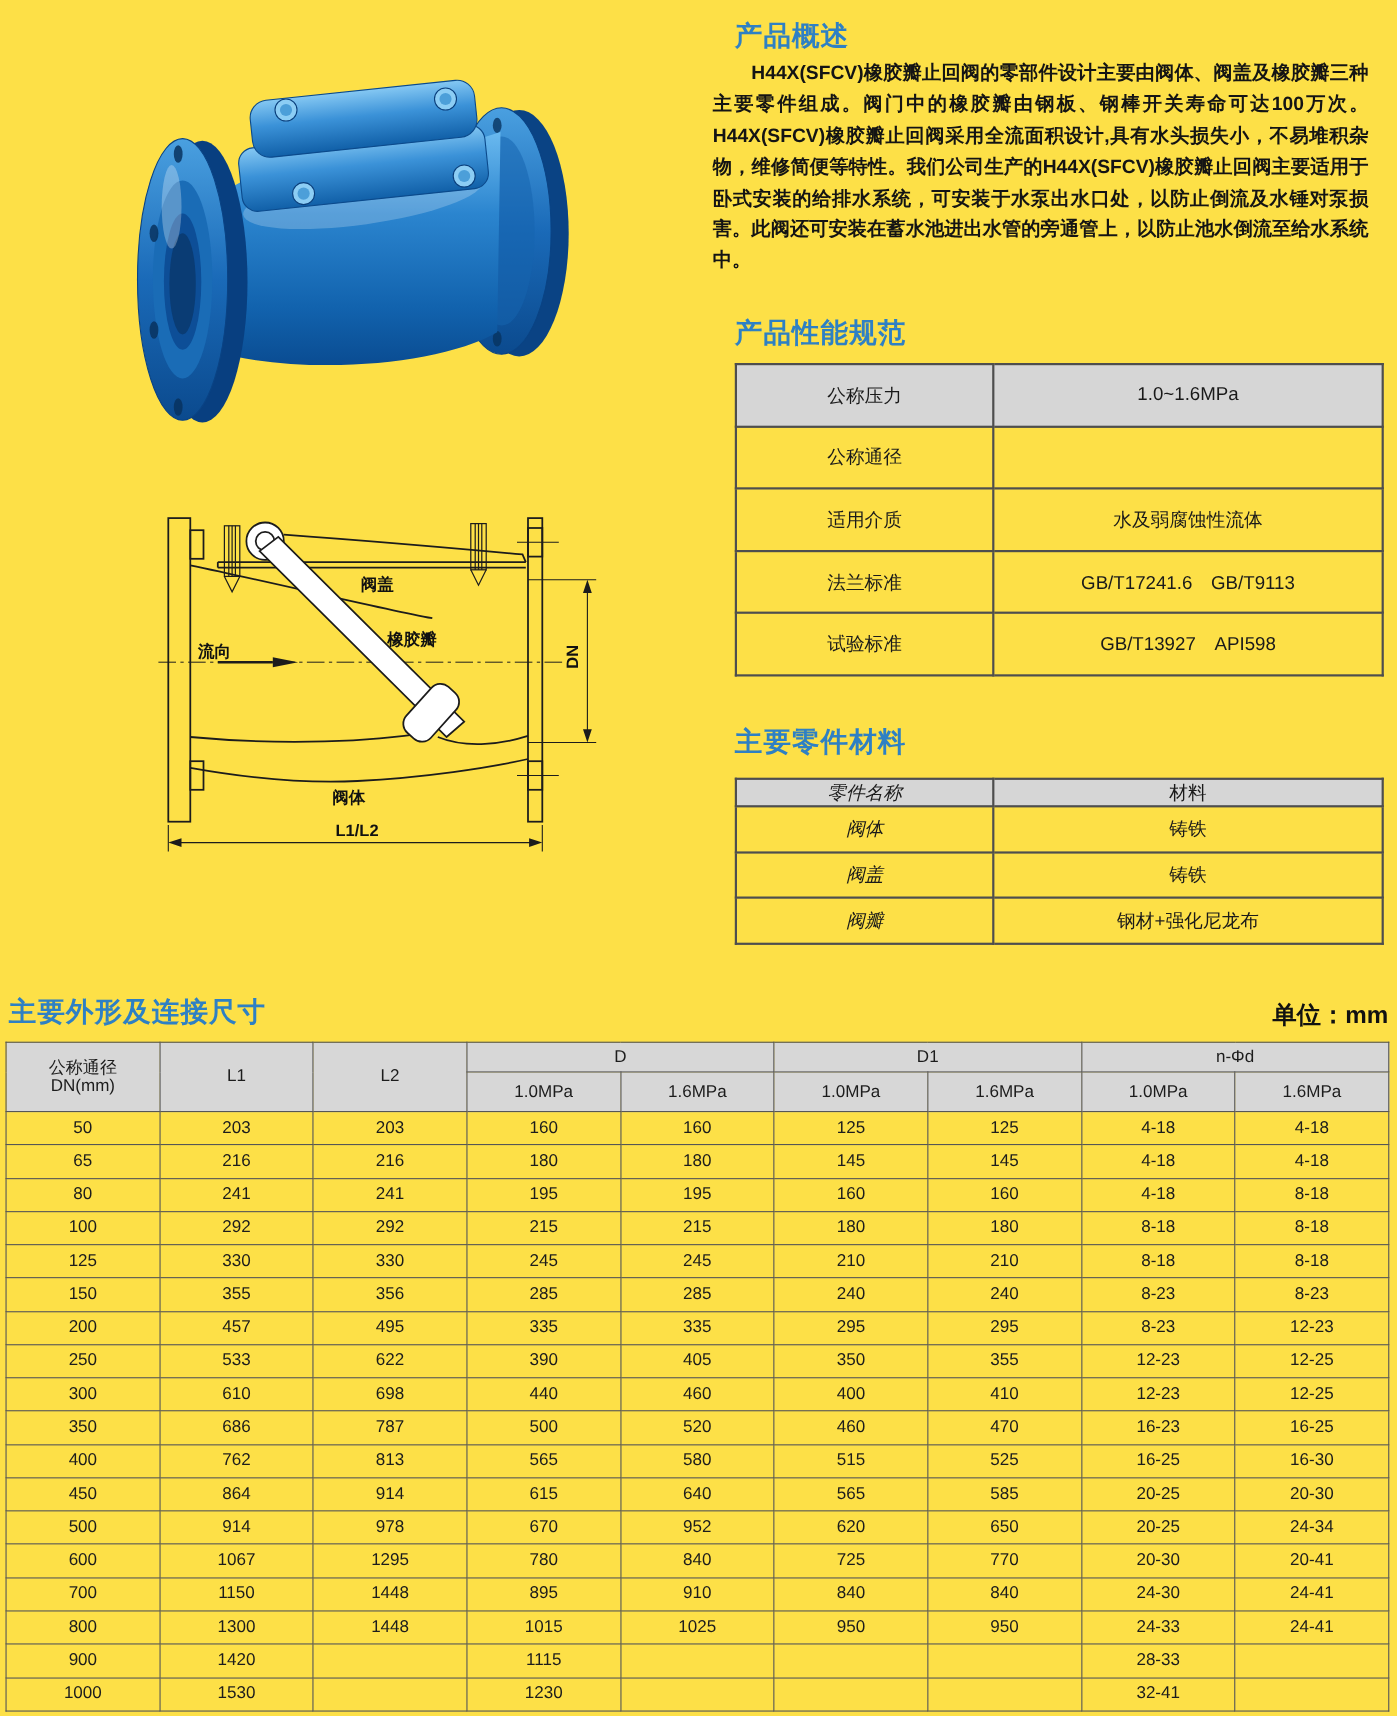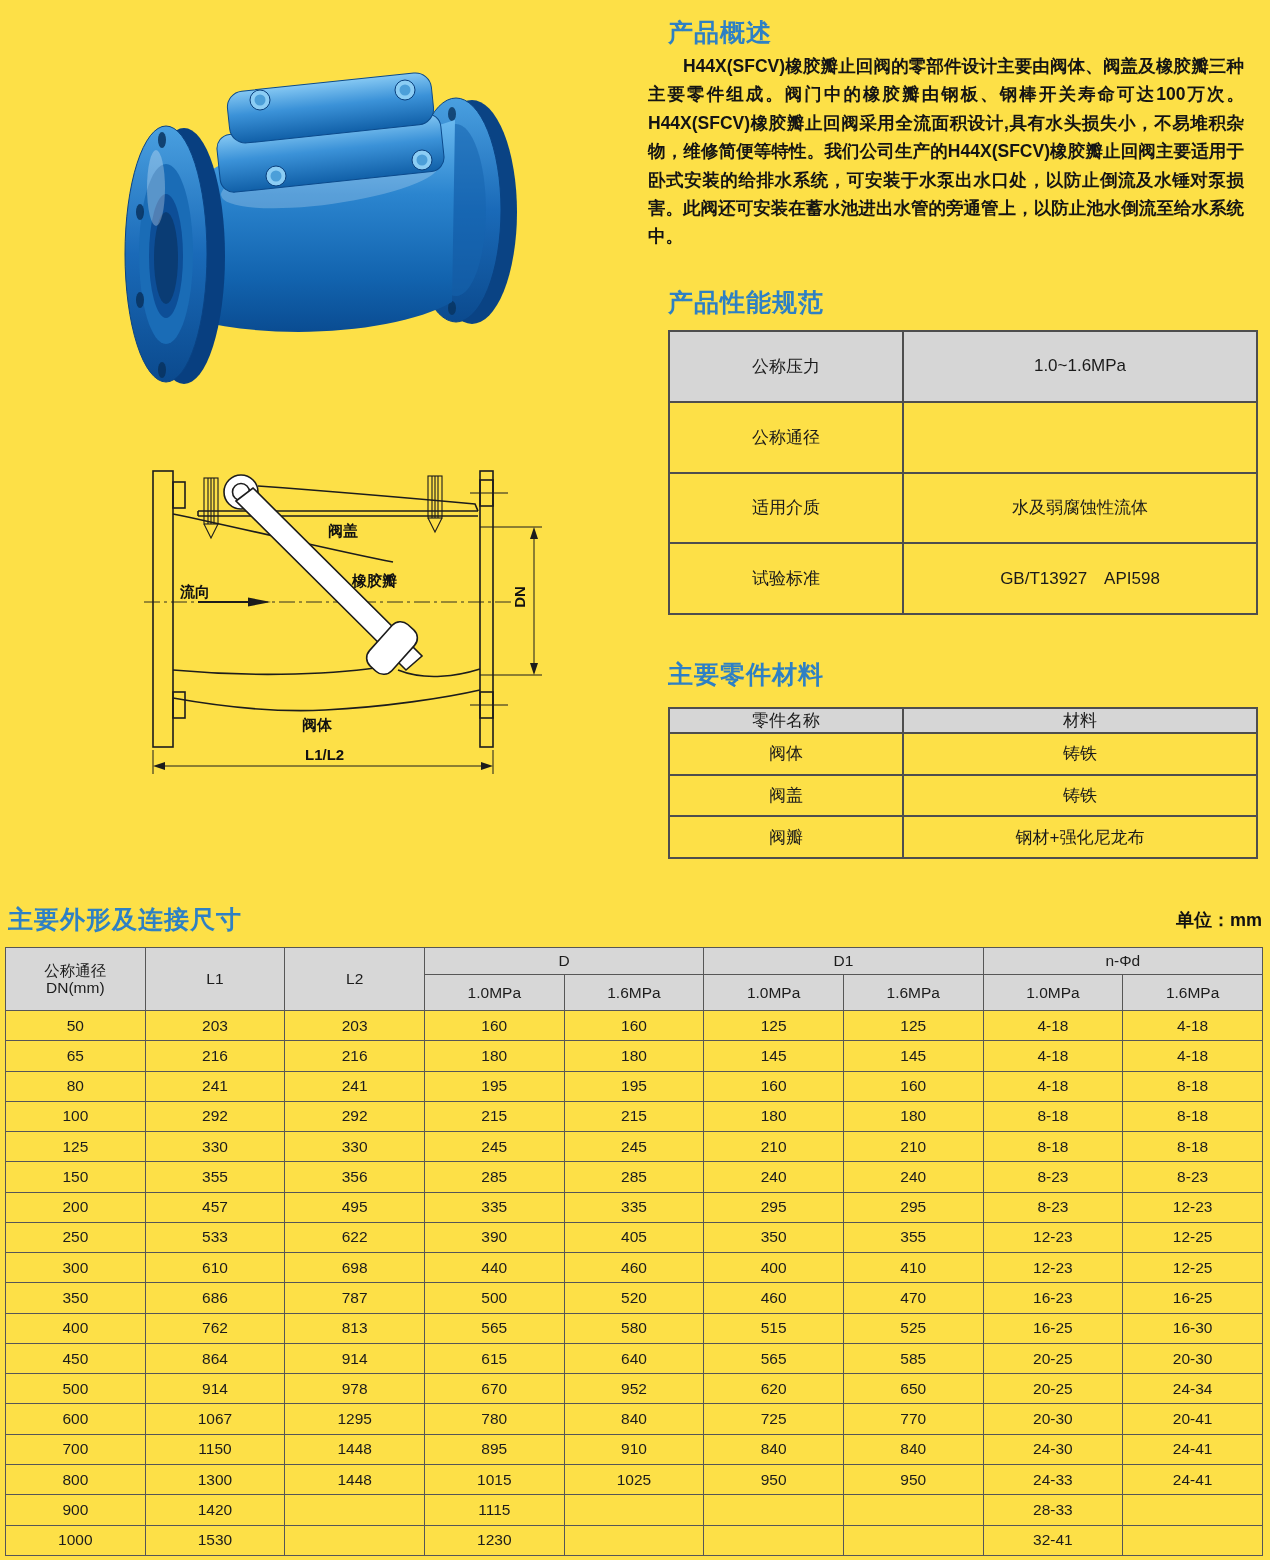--- a/index.html
+++ b/index.html
@@ -15,22 +15,22 @@
   
   table.spec{position:absolute;left:668px;border-collapse:collapse;table-layout:fixed;width:590px;
     font-size:17px;color:#1a1a1a;}
   table.spec td,table.spec th{border:2px solid #4e4e4e;text-align:center;vertical-align:middle;
     font-weight:normal;padding:0;margin-top:28px;}
   table.perf{top:330px;height:285px;}
   table.perf td:first-child{width:232px;}
   table.perf tbody tr:first-child{background:#d6d6d6;}
   table.mat{top:707px;height:152px;}
   table.mat th{background:#d6d6d6;}
-  table.mat td:first-child,table.mat th:first-child{width:232px;}
-  .unit-label{position:absolute;right:8px;top:908px;font-size:18px;font-weight:bold;color:#111;}
+  table.mat td:first-child,table.mat th:first-child{width:232px;font-style:italic;}
+  .unit-label{position:absolute;right:8px;top:908px;font-size:22px;font-weight:bold;color:#111;}
   table.dims{position:absolute;left:5px;top:947px;width:1258px;height:609px;border-collapse:collapse;
     table-layout:fixed;font-size:15.5px;color:#1c1c1c;}
   table.dims th,table.dims td{border:1.5px solid #565656;text-align:center;vertical-align:middle;
     font-weight:normal;padding:0;}
   table.dims thead th{background:#d7d7d7;}
   table.dims thead tr:first-child{height:27px;}
   table.dims thead tr:nth-child(2){height:36px;}
   table.dims .dn-head{line-height:17px;}
 
   .photo-wrap{position:absolute;left:100px;top:62px;width:430px;height:335px;}
@@ -114,20 +114,24 @@
         </tr>
         <tr>
           <td>公称通径</td>
           <td></td>
         </tr>
         <tr>
           <td>适用介质</td>
           <td>水及弱腐蚀性流体</td>
         </tr>
         <tr>
+          <td>法兰标准</td>
+          <td>GB/T17241.6　GB/T9113</td>
+        </tr>
+        <tr>
           <td>试验标准</td>
           <td>GB/T13927　API598</td>
         </tr>
       </tbody>
   </table>
 
   <div class="drawing-wrap">
     <svg viewBox="0 0 420 332" width="420" height="332">
       <g stroke="#1c1c1c" fill="none" stroke-width="1.6">
 

